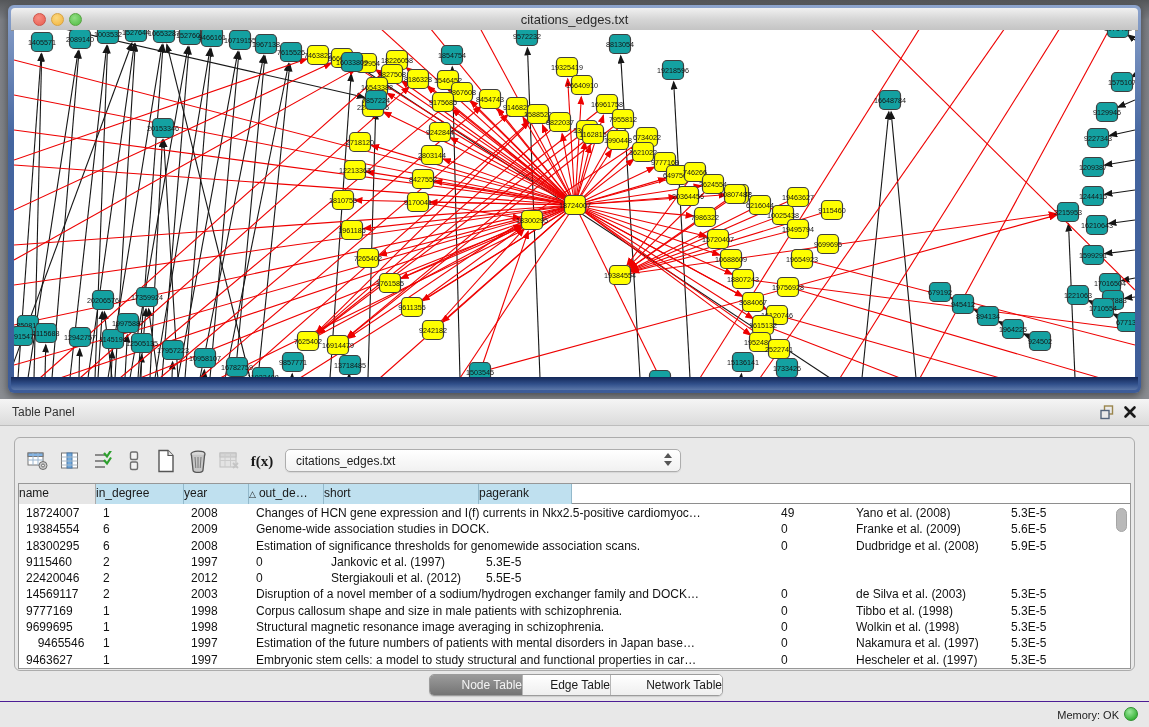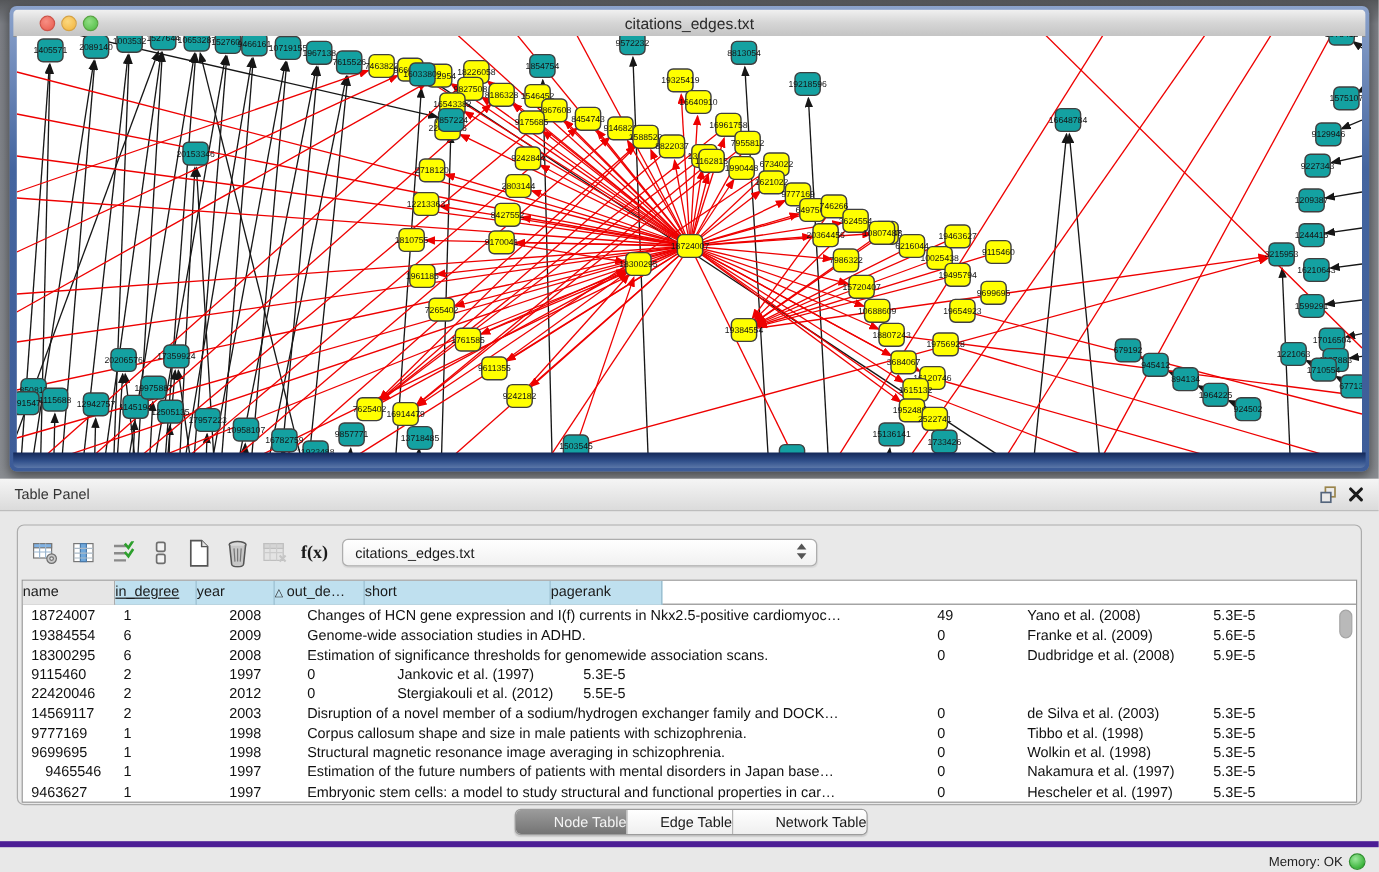--- a/index.html
+++ b/index.html
@@ -80,21 +80,21 @@
   .tabs { position:absolute; left:429px; top:674px; height:22px; display:flex;
     border:1px solid #9C9C9C; border-radius:5px; overflow:hidden; background:#FDFDFD;
     box-shadow:0 1px 1px rgba(0,0,0,.12); }
   .tab { height:100%; line-height:20px; text-align:right; font-size:12px; color:#1A1A1A;
     background:linear-gradient(180deg,#FFFFFF,#EFEFEF); border-left:1px solid #B5B5B5; }
   .tab:first-child { border-left:none; }
   .tab.active { background:linear-gradient(180deg,#9B9B9B,#747474); color:#F4F4F4; }
 
   
   .statusbar { position:absolute; left:0; bottom:0; width:1149px; height:26px;
-    border-top:5px solid #4c1d95;text-align:right; }
+    border-top:1px solid #4c1d95;text-align:right; }
   .memory-label { position:absolute; right:30px; top:7px; font-size:11px; color:#222; }
   .memory-dot { position:absolute; right:11px; top:5px; width:14px; height:14px;
     border-radius:50%; border:1px solid #2F8F2F;
     background:radial-gradient(circle at 38% 32%, #9CE89C, #37B237 75%); }
 </style>
 </head>
 <body>
 
 <div class="desktop-top"></div>
 
@@ -857,41 +857,41 @@
     <span class="dropdown-text">citations_edges.txt</span>
     <div class="dd-arrows">
       <div class="up"></div>
         <div class="down"></div>
     </div>
   </div>
 
   <div class="table-wrap">
     <div class="thead" id="thead">
         <div class="th first" style="width: 77px;"><span>name</span></div>
-        <div class="th" style="width: 68px; text-decoration: underline;"><span>in_degree</span></div>
+        <div class="th" style="width: 88px;"><span>in_degree</span></div>
         <div class="th" style="width: 65px;"><span>year</span></div>
         <div class="th" style="width: 75px;"><span class="sort-tri">△</span><span>out_de…</span></div>
         <div class="th" style="width: 155px;"><span>short</span></div>
         <div class="th" style="width: 93px;"><span>pagerank</span></div>
       </div>
     <div class="tbody" id="tbody">
         <div class="tr">
           <div class="td" style="width: 77px;">18724007</div>
           <div class="td" style="width: 88px;">1</div>
           <div class="td" style="width: 65px;">2008</div>
           <div class="td" style="width: 525px;">Changes of HCN gene expression and I(f) currents in Nkx2.5-positive cardiomyoc…</div>
           <div class="td" style="width: 75px;">49</div>
           <div class="td" style="width: 155px;">Yano et al. (2008)</div>
           <div class="td" style="width: 93px;">5.3E-5</div>
         </div>
         <div class="tr">
           <div class="td" style="width: 77px;">19384554</div>
           <div class="td" style="width: 88px;">6</div>
           <div class="td" style="width: 65px;">2009</div>
-          <div class="td" style="width: 525px;">Genome-wide association studies in ADHD.</div>
+          <div class="td" style="width: 525px;">Genome-wide association studies in DOCK.</div>
           <div class="td" style="width: 75px;">0</div>
           <div class="td" style="width: 155px;">Franke et al. (2009)</div>
           <div class="td" style="width: 93px;">5.6E-5</div>
         </div>
         <div class="tr">
           <div class="td" style="width: 77px;">18300295</div>
           <div class="td" style="width: 88px;">6</div>
           <div class="td" style="width: 65px;">2008</div>
           <div class="td" style="width: 525px;">Estimation of significance thresholds for genomewide association scans.</div>
           <div class="td" style="width: 75px;">0</div>

